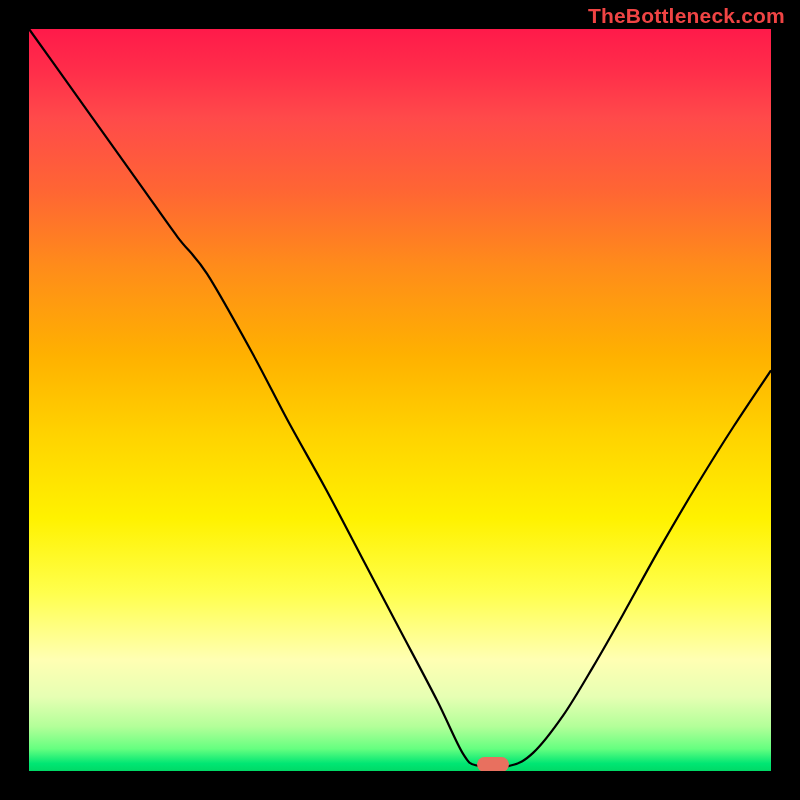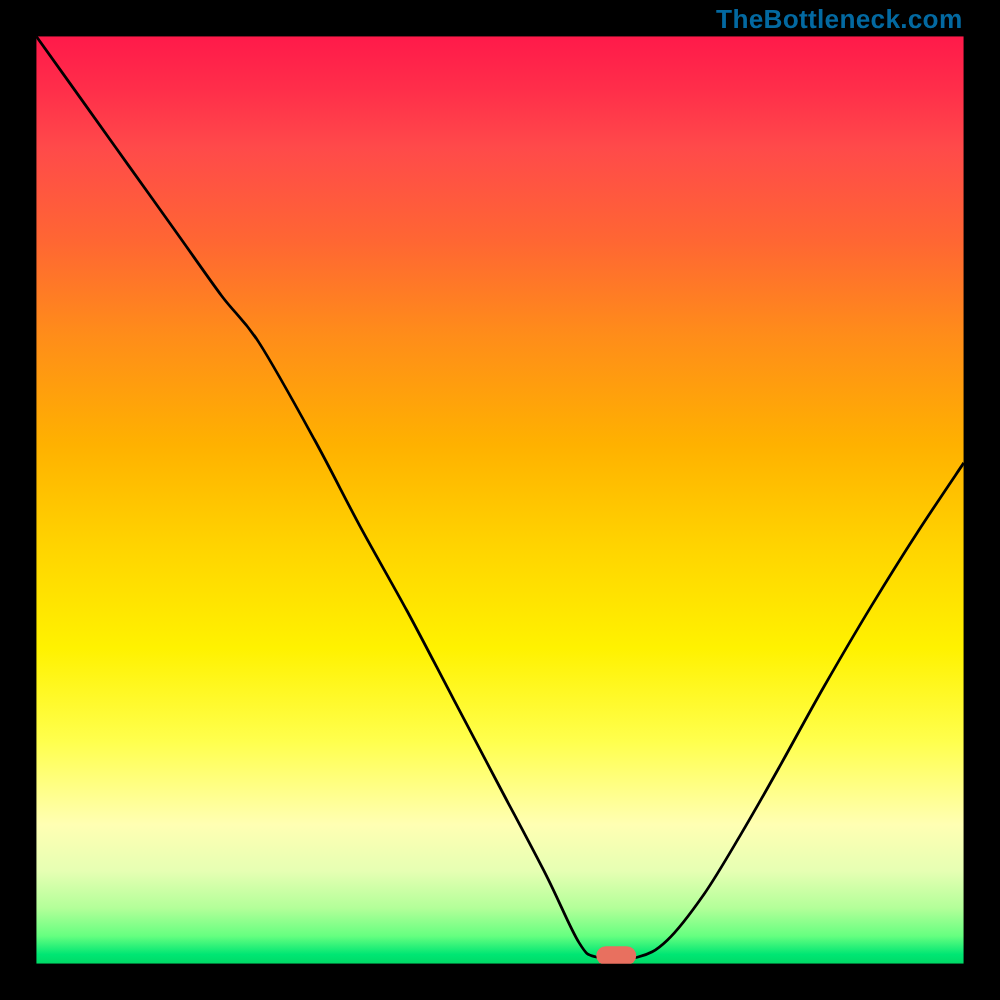--- a/index.html
+++ b/index.html
@@ -24,21 +24,21 @@
     #00d966 100%);
 }
 .blackL{position:absolute;left:0;top:0;width:29px;height:800px;background:#000}
 .blackR{position:absolute;right:0;top:0;width:29px;height:800px;background:#000}
 .blackT{position:absolute;left:0;top:0;width:800px;height:29px;background:#000}
 .blackB{position:absolute;left:0;bottom:0;width:800px;height:29px;background:#000}
 .marker{
   position:absolute;width:32px;height:15px;border-radius:8px;background:#e8705f;
 }
 .watermark{
-  position:absolute;right:30px;top:4px;color:#0369a1;
+  position:absolute;right:15px;top:4px;color:#ef4444;
   font:600 21px Arial,Helvetica,sans-serif;letter-spacing:.2px;
 }
 svg.curve{position:absolute;left:0;top:0;width:800px;height:800px;pointer-events:none}
 </style>
 </head>
 <body>
 
 <div class="stage">
   <div class="gradient"></div>
 

